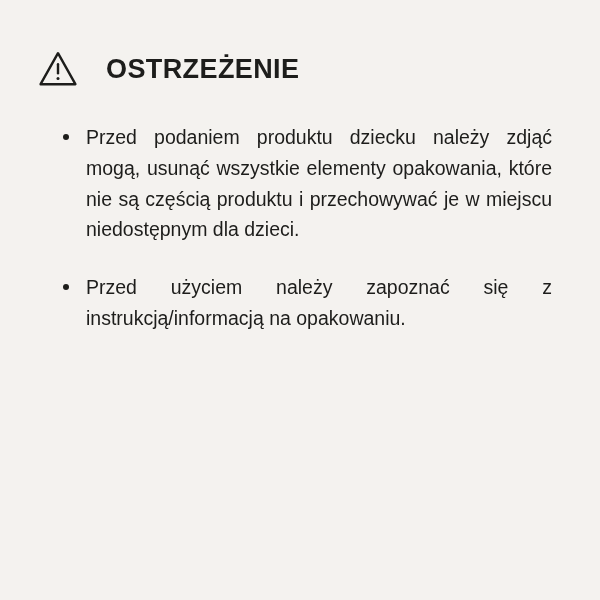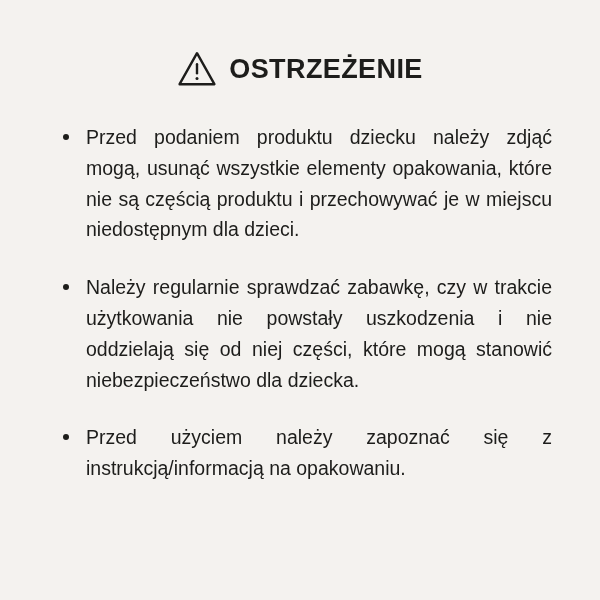--- a/index.html
+++ b/index.html
@@ -18,22 +18,21 @@
     width: 600px;
     height: 600px;
     box-sizing: border-box;
     padding: 42px 38px 20px 38px;
     display: flex;
     flex-direction: column;
   }
   .warning-header {
     display: flex;
     align-items: center;
-    justify-content: center;
-    gap: 12px;
+    gap: 28px;
     margin-top: 8px;
     margin-bottom: 34px;
   }
   .warning-icon {
     display: block;
     width: 40px;
     height: 38px;
     flex: none;
   }
   .warning-title {
@@ -82,17 +81,16 @@
     <svg class="warning-icon" viewBox="0 0 40 38">
       <path d="M20 3.2 L37.4 34.2 L2.6 34.2 Z" fill="none" stroke="#1d1d1b" stroke-width="2.4" stroke-linejoin="round"></path>
       <rect x="18.8" y="13" width="2.4" height="11.5" rx="1.2" fill="#1d1d1b"></rect>
       <circle cx="20" cy="28.6" r="1.5" fill="#1d1d1b"></circle>
     </svg>
     <div class="warning-title">OSTRZEŻENIE</div>
   </div>
 
   <ul class="bullet-list">
     <li class="bullet-item">Przed podaniem produktu dziecku należy zdjąć mogą, usunąć wszystkie elementy opakowania, które nie są częścią produktu i przechowywać je w miejscu niedostępnym dla dzieci.</li>
-    <li class="bullet-item">Należy regularnie sprawdzać zabawkę, czy w trakcie użytkowania nie powstały uszkodzenia i nie oddzielają się od niej części, które mogą stanowić niebezpieczeństwo dla dziecka.</li>
     <li class="bullet-item">Przed użyciem należy zapoznać się z instrukcją/informacją na opakowaniu.</li>
   </ul>
 
 </div>
 
 </body></html>

